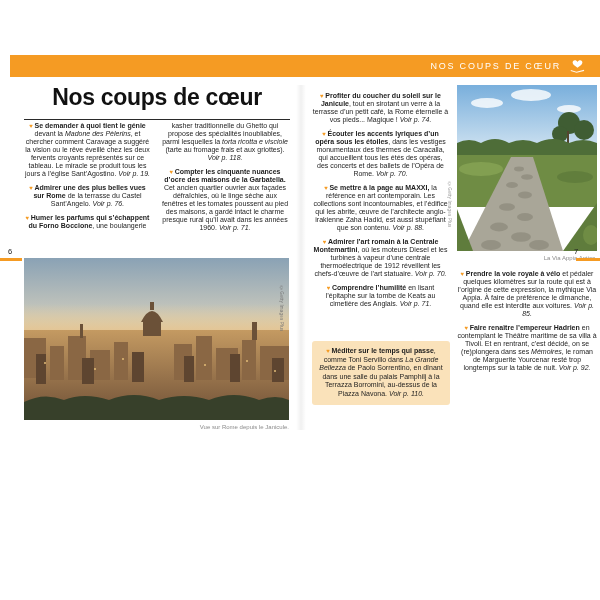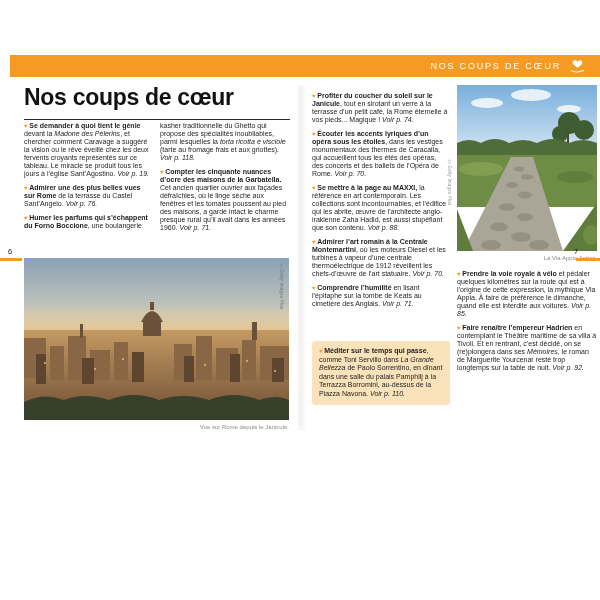--- a/index.html
+++ b/index.html
@@ -1,17 +1,17 @@
 <!DOCTYPE html>
 <html><head>
 <meta charset="utf-8">
 <style>
   html,body{margin:0;padding:0;}
   body{width:600px;height:600px;background:#ffffff;font-family:"Liberation Sans",sans-serif;color:#1d1d1d;position:relative;overflow:hidden;}
-  .abs{position:absolute;}
+  .abs{position:absolute;text-align:center;}
 
   
   .header-bar{left:10px;right:0;top:55px;height:22px;background:#F59B23;display:flex;align-items:center;justify-content:flex-end;}
   .header-label{color:#fff;font-size:9px;letter-spacing:1.8px;margin-right:8px;}
   .header-icon{margin-right:14px;display:flex;align-items:center;}
 
   
   .gutter{left:296px;top:85px;width:10px;height:345px;background:linear-gradient(90deg,rgba(0,0,0,0) 0%,rgba(0,0,0,0.06) 50%,rgba(0,0,0,0) 100%);}
 
   

